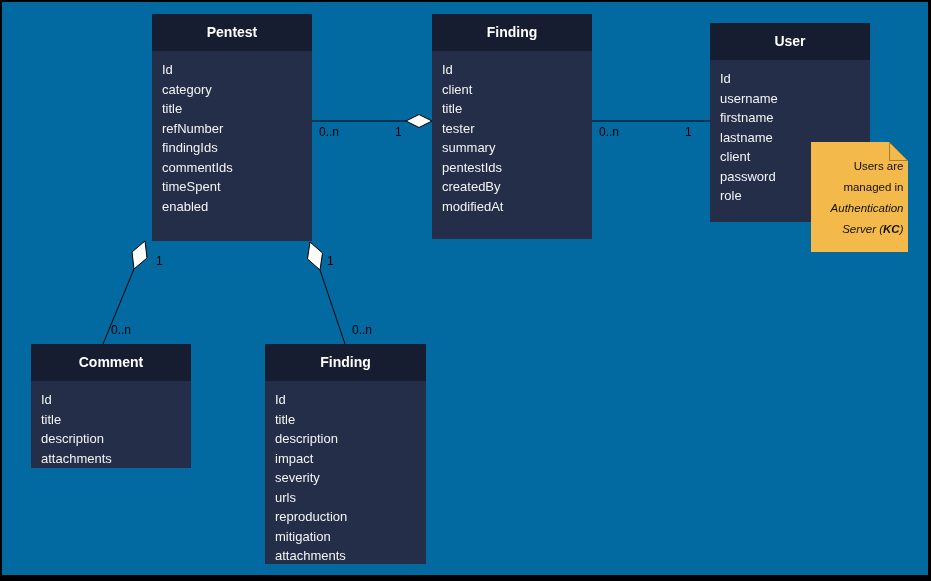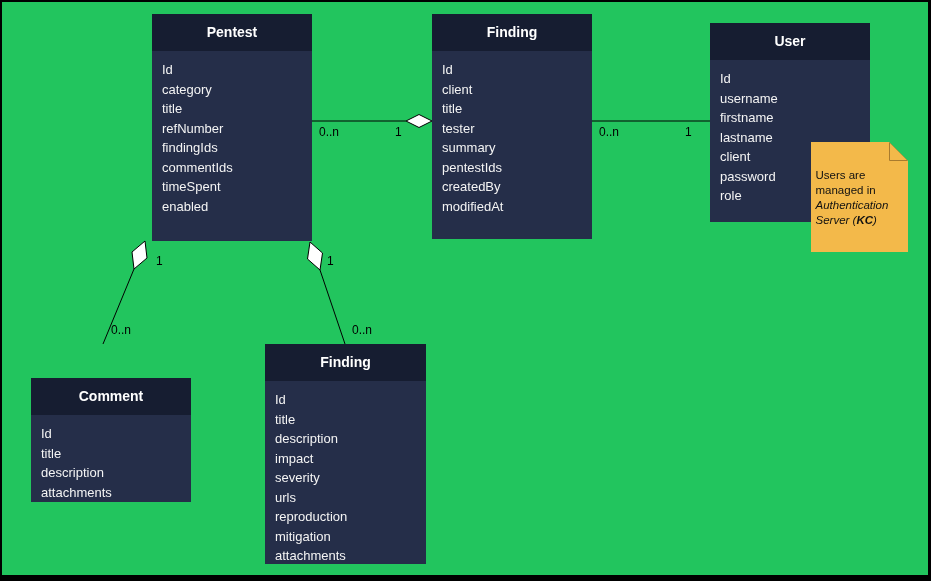--- a/index.html
+++ b/index.html
@@ -9,21 +9,21 @@
     font-family: "Liberation Sans", sans-serif;
   }
   .canvas {
     position: relative;
     width: 931px;
     height: 581px;
     box-sizing: border-box;
     border: 2px solid #000;
     border-right-width: 3px;
     border-bottom-width: 6px;
-    background: #22c55e;
+    background: #0369a1;
     overflow: hidden;
   }
   .connector-layer {
     position: absolute;
     left: 0;
     top: 0;
     width: 927px;
     height: 574px;
     pointer-events: none;
   }
@@ -72,23 +72,23 @@
   }
   .note-fold {
     position: absolute;
     top: 0;
     right: 0;
     width: 19px;
     height: 19px;
   }
   .note-text {
     width: 88px;
-    text-align: left;
+    text-align: right;
     font-size: 11.5px;
-    line-height: 15px;
+    line-height: 21px;
     color: #111111;
     padding-top: 2px;
   }
   .note-text i b { font-weight: bold; }
 </style>
 </head>
 <body>
 
 <div class="canvas">
 
@@ -140,21 +140,21 @@
         <div class="field">Id</div>
         <div class="field">username</div>
         <div class="field">firstname</div>
         <div class="field">lastname</div>
         <div class="field">client</div>
         <div class="field">password</div>
         <div class="field">role</div>
       </div>
   </div>
 
-  <div class="entity" style="left:29px; top:342px; width:160px; height:124px;margin-top:34px;">
+  <div class="entity" style="left:29px; top:342px; width:160px; height:124px;">
     <div class="entity-header">Comment</div>
     <div class="entity-body">
         <div class="field">Id</div>
         <div class="field">title</div>
         <div class="field">description</div>
         <div class="field">attachments</div>
       </div>
   </div>
 
   <div class="entity" style="left:263px; top:342px; width:161px; height:220px;">

